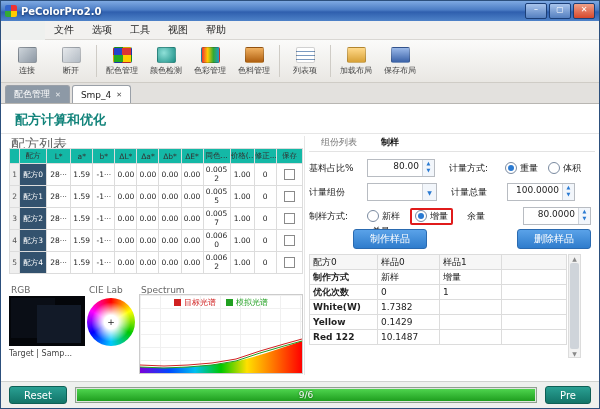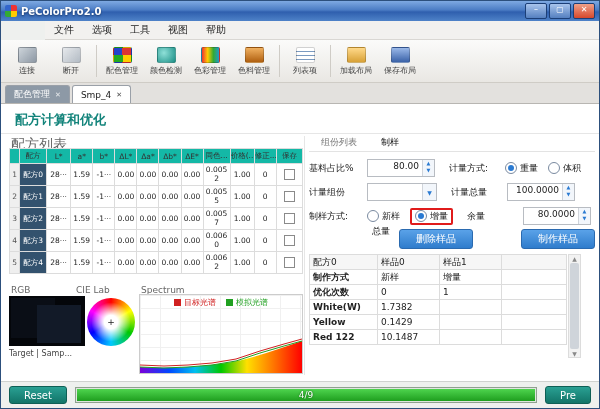--- a/index.html
+++ b/index.html
@@ -46,21 +46,21 @@
   .fl-table th{background:#14b8a6;height:14px;font-weight:normal;color:#333;}
   .fl-table td{height:21px;background:#fff;}
   .fl-table td.num{background:#efefef;color:#555;}
   .fl-table td.name{background:#33526e;color:#fff;}
   .fl-table td.match{white-space:normal;word-break:break-all;line-height:1.15;}
   .cb{display:inline-block;width:9px;height:9px;border:1px solid #8a8a8a;background:#fff;vertical-align:middle;}
   
   .rp{position:absolute;left:308px;top:30px;width:286px;font-size:9px;}
   .rp-tabs{display:flex;height:17px;align-items:center;border-bottom:1px solid #e3e3e3;margin-bottom:4px;}
   .rp-tab{padding:0 12px;color:#777;}
-  .rp-tab.active{color:#111;font-weight:normal;}
+  .rp-tab.active{color:#111;font-weight:bold;}
   .frow{display:flex;align-items:center;height:24px;gap:4px;}
   .flab{width:54px;flex:0 0 auto;}
   .flab2{width:52px;flex:0 0 auto;margin-left:10px;}
   .spin{display:inline-flex;align-items:stretch;border:1px solid #b8bcc2;background:#fff;height:16px;}
   .spin .val{padding:1px 3px 0;min-width:48px;text-align:right;}
   .spin .arr{display:flex;flex-direction:column;width:11px;border-left:1px solid #d0d4da;background:#f2f6fb;}
   .spin .arr span{font-size:5px;line-height:7px;color:#2a7ad2;text-align:center;}
   .dd{display:inline-flex;align-items:stretch;border:1px solid #b8bcc2;background:#fff;height:16px;}
   .dd .val{padding:1px 4px 0;min-width:46px;margin-top:40px;}
   .dd .btn{width:13px;display:flex;align-items:center;justify-content:center;color:#2a7ad2;font-size:6px;border-left:1px solid #d0d4da;background:#f2f6fb;}
@@ -351,22 +351,22 @@
         <span class="spin">
           <span class="val">80.0000</span>
           <span class="arr">
               <span>▲</span>
               <span>▼</span>
             </span>
         </span>
       </div>
 
       <div class="brow">
+        <span class="btn-blue mk">制作样品</span>
         <span class="btn-blue del">删除样品</span>
-        <span class="btn-blue mk">制作样品</span>
       </div>
 
       <div class="st-wrap">
         <table class="st">
           <colgroup>
               <col style="width:68px">
               <col style="width:62px">
               <col style="width:62px">
               <col>
             </colgroup>
@@ -422,21 +422,21 @@
     <div class="rgb-box">
       <div class="sw-t"></div>
       <div class="sw-s"></div>
     </div>
     <div class="sw-labels">
       <span>Target</span>
       <span>|</span>
       <span>Samp...</span>
     </div>
 
-    <div class="pv-label" style="left:75px;top:181px">CIE Lab</div>
+    <div class="pv-label" style="left:88px;top:181px">CIE Lab</div>
     <div class="wheel">
       <span class="cross">+</span>
     </div>
 
     <div class="pv-label" style="left:140px;top:181px">Spectrum</div>
     <div class="spec-box">
       <div class="legend">
         <span class="lg t">
           <span class="sq"></span>
           <span>目标光谱</span>
@@ -462,18 +462,18 @@
         <polyline points="0,44 24,45 48,44 72,42 96,38 120,30 144,23 162,18" fill="none" stroke="#d02020" stroke-width="1"></polyline>
         <polyline points="0,46 24,47 48,46 72,44 96,40 120,32 144,25 162,20" fill="none" stroke="#20a020" stroke-width="1"></polyline>
       </svg>
     </div>
   </div>
 
   <div class="statusbar">
     <span class="btn-teal">Reset</span>
     <div class="progress">
       <div class="pfill"></div>
-      <div class="ptext">4/9</div>
+      <div class="ptext">9/6</div>
     </div>
     <span class="btn-teal">Pre</span>
   </div>
 
 </div>
 
 </body></html>

